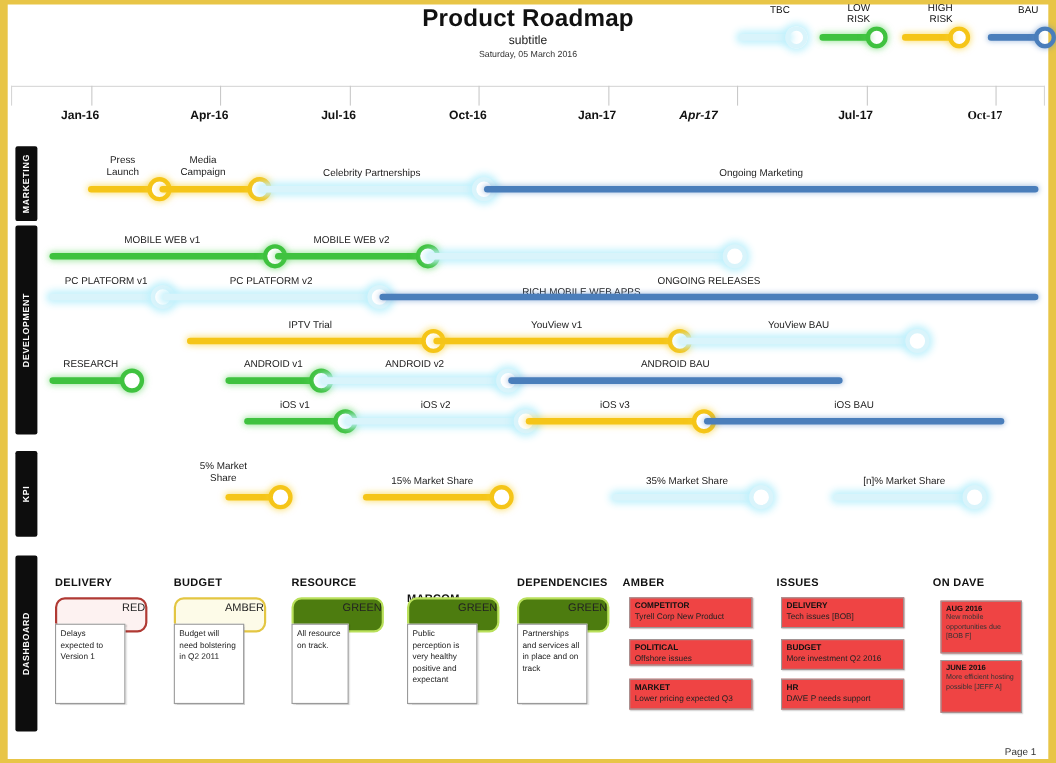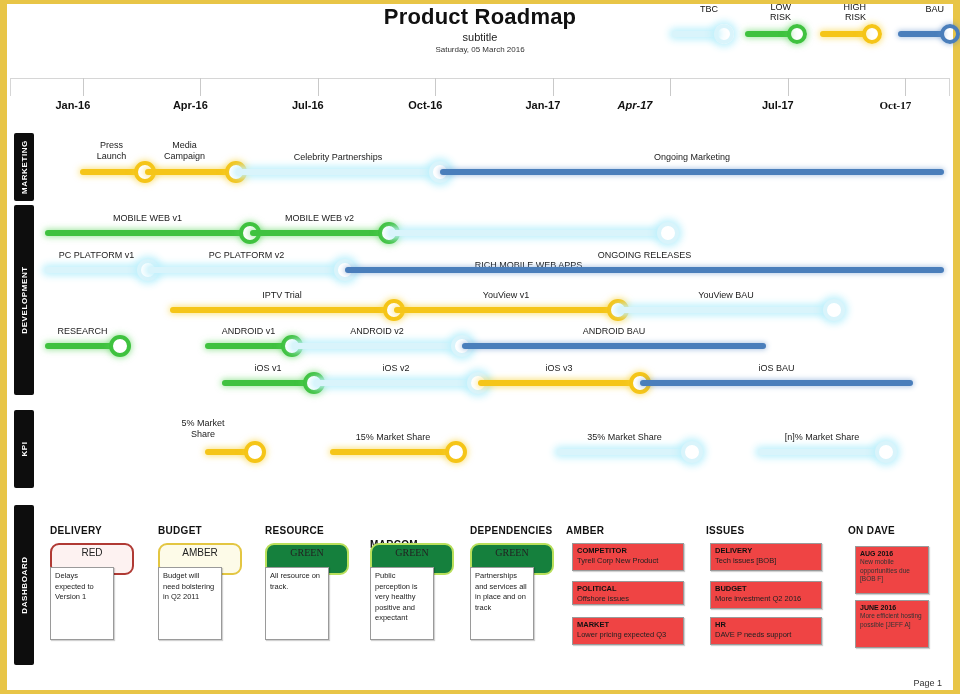--- a/index.html
+++ b/index.html
@@ -80,25 +80,25 @@
     position:absolute;text-align:center;font-size:9px;color:#1b1b1b;
     line-height:11px;white-space:pre-line;
   }
 
   
   .dash-head{
     position:absolute;font-size:10px;font-weight:bold;color:#111;letter-spacing:.3px;
   }
   .rag{
     position:absolute;height:32px;border-radius:9px;box-sizing:border-box;
-    border:2px solid #999;text-align:center;font-size:10px;line-height:15px;color:#222;
+    border:2px solid #999;text-align:right;font-size:10px;line-height:15px;color:#222;
   }
   .rag-red{border-color:#b03a34;background:#fdf2f1;}
   .rag-amber{border-color:#e3c642;background:#fdfbe8;}
-  .rag-green{border-color:#b9e05b;background:#15803d;font-family:Liberation Serif, serif;}
+  .rag-green{border-color:#b9e05b;background:#4d7c0f;}
   .note{
     position:absolute;box-sizing:border-box;border:1px solid #9a9a9a;background:#fff;
     font-size:7.5px;line-height:10.5px;color:#222;padding:3px 4px;
     box-shadow:1px 1px 1px rgba(0,0,0,.18);
     overflow:hidden;
   }
   .card{
     position:absolute;box-sizing:border-box;border:1px solid #9a9a9a;background:#ef4444;
     padding:2px 4px;box-shadow:1px 1px 1px rgba(0,0,0,.18);overflow:hidden;
   }
@@ -256,21 +256,21 @@
   </div>
 <div id="dash">
     <div class="dash-head" style="left: 50px; top: 525px;">DELIVERY</div>
     <div class="rag rag-red" style="left: 50px; top: 543px; width: 84px;">RED</div>
     <div class="note" style="left: 50px; top: 567px; width: 64px; height: 73px;">Delays expected to Version 1</div>
     <div class="dash-head" style="left: 158px; top: 525px;">BUDGET</div>
     <div class="rag rag-amber" style="left: 158px; top: 543px; width: 84px;">AMBER</div>
     <div class="note" style="left: 158px; top: 567px; width: 64px; height: 73px;">Budget will need bolstering in Q2 2011</div>
     <div class="dash-head" style="left: 265px; top: 525px;">RESOURCE</div>
     <div class="rag rag-green" style="left: 265px; top: 543px; width: 84px;">GREEN</div>
-    <div class="note" style="left: 265px; top: 567px; width: 64px; height: 73px;">All resource on track.</div>
+    <div class="note" style="left: 265px; top: 567px; width: 52px; height: 73px;">All resource on track.</div>
     <div class="dash-head" style="left: 370px; top: 539px;">MARCOM</div>
     <div class="rag rag-green" style="left: 370px; top: 543px; width: 84px;">GREEN</div>
     <div class="note" style="left: 370px; top: 567px; width: 64px; height: 73px;">Public perception is very healthy positive and expectant</div>
     <div class="dash-head" style="left: 470px; top: 525px;">DEPENDENCIES</div>
     <div class="rag rag-green" style="left: 470px; top: 543px; width: 84px;">GREEN</div>
     <div class="note" style="left: 470px; top: 567px; width: 64px; height: 73px;">Partnerships and services all in place and on track</div>
     <div class="dash-head" style="left: 566px; top: 525px;">AMBER</div>
     <div class="card" style="left: 572px; top: 543px; width: 112px; height: 28px;">
       <div class="card-title">COMPETITOR</div>
       <div class="card-body">Tyrell Corp  New Product</div>

